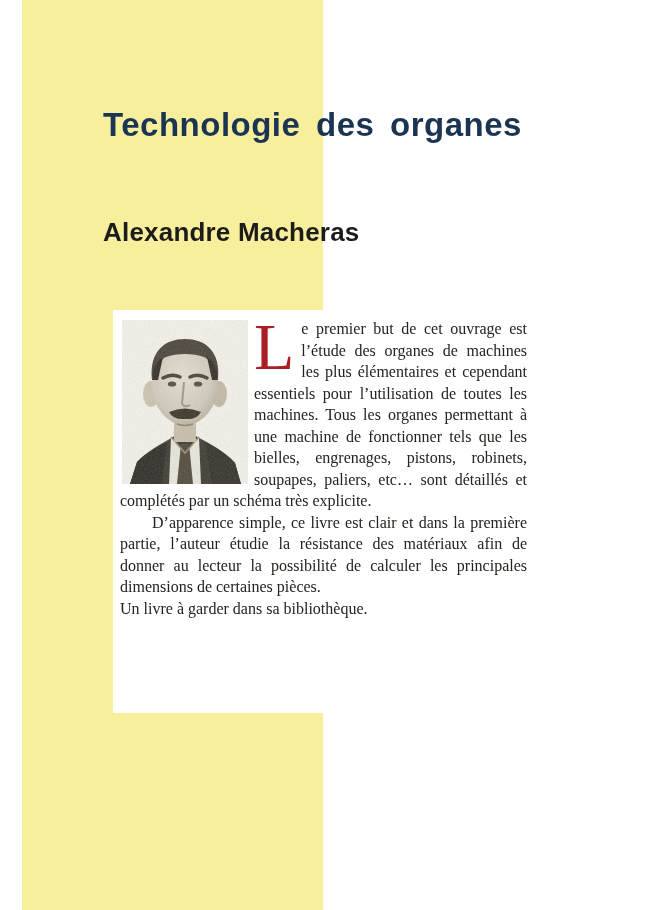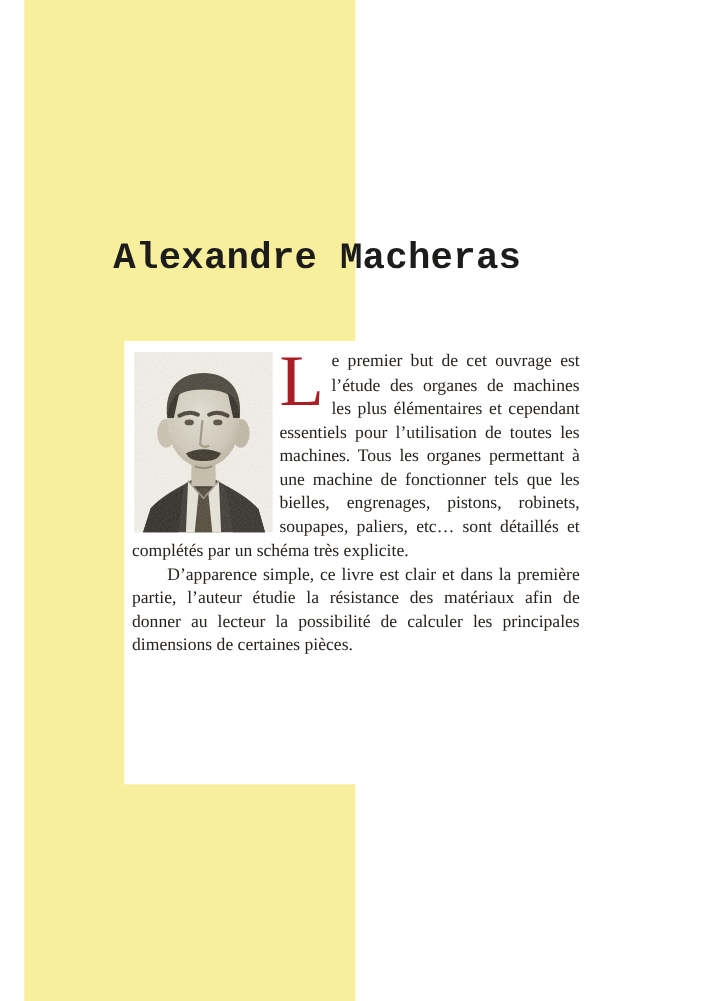--- a/index.html
+++ b/index.html
@@ -12,22 +12,22 @@
     background:#f8ef9d;
   }
   .title-block {
     position:absolute; left:103px; top:106px; width:440px;
     font-family:"Liberation Sans", sans-serif; font-weight:bold;
     font-size:33px; line-height:38px; color:#1a3452;
     letter-spacing:0.5px; word-spacing:6px;
   }
   .author-name {
     position:absolute; left:103px; top:217px;
-    font-family:Liberation Mono, monospace; font-weight:bold;
-    font-size:34px; color:#1c1c1a; letter-spacing:0.2px;
+    font-family:Liberation Sans, sans-serif; font-weight:bold;
+    font-size:26px; color:#1c1c1a; letter-spacing:0.2px;
   }
   .content-box {
     position:absolute; left:113px; top:310px; width:414px; min-height:403px;
     background:#ffffff; box-sizing:border-box; padding:8px 0 10px 7px;
   }
   .blurb {
     font-size:16px; line-height:21.5px; text-align:justify;
     color:#27221d;
   }
   .blurb p { margin:0; }
@@ -44,21 +44,21 @@
   .bio { font-style:italic; word-spacing:3px; letter-spacing:0.2px; }
 </style>
 </head>
 <body>
 
 <div class="page">
 
   <div class="yellow-panel"></div>
 
   <div class="title-block">
-    <br>
+    <span>Technologie des organes</span><br>
   </div>
 
   <div class="author-name">Alexandre Macheras</div>
 
   <div class="content-box">
     <div class="blurb">
 
       <div class="photo-wrap">
         <svg viewBox="0 0 126 164" xmlns="http://www.w3.org/2000/svg">
           <defs>
@@ -115,18 +115,19 @@
           <ellipse cx="63" cy="112" rx="12" ry="5" fill="#c3bAA5" opacity="0.25"></ellipse>
 
           <rect width="126" height="164" filter="url(#grain)" opacity="0.55"></rect>
         </svg>
       </div>
 
       <p><span class="dropcap">L</span><span>e premier but de cet ouvrage est l’étude des organes de machines les plus élémentaires et cependant essentiels pour l’utilisation de toutes les machines. Tous les organes permettant à une machine de fonctionner tels que les bielles, engrenages, pistons, robinets, soupapes, paliers, etc… sont détaillés et complétés par un schéma très explicite.</span></p>
 
       <p class="para-indent">D’apparence simple, ce livre est clair et dans la première partie, l’auteur étudie la résistance des matériaux afin de donner au lecteur la possibilité de calculer les principales dimensions de certaines pièces.</p>
 
+      <p>Un livre à garder dans sa bibliothèque.</p>
 
 
     </div>
   </div>
 
 </div>
 
 </body></html>

